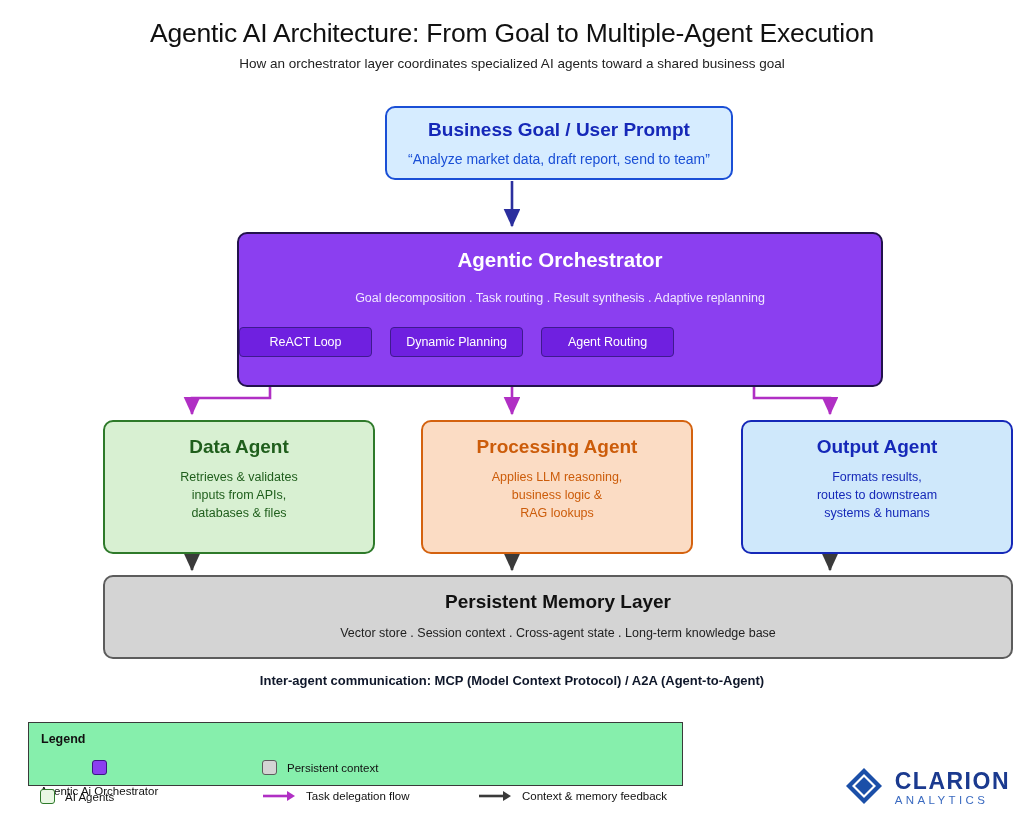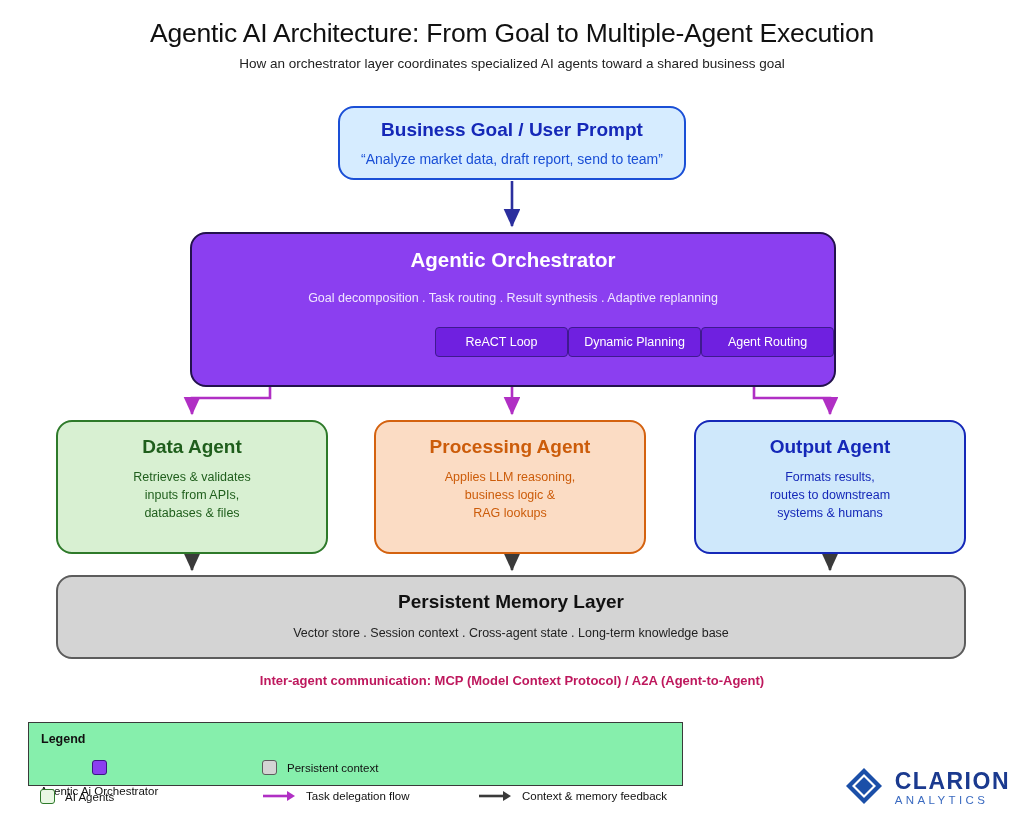--- a/index.html
+++ b/index.html
@@ -40,22 +40,23 @@
     width: 1024px;
     text-align: center;
     font-size: 13.5px;
     color: #222222;
   }
 
   
   .box {
     position: absolute;
     box-sizing: border-box;
-    border-radius: 16px;
+    border-radius: 10px;
     text-align: center;
+    margin-left: 47px;
   }
   .box .b-title {
     font-weight: bold;
     line-height: 1.2;
   }
   .box .b-sub {
     line-height: 1.45;
   }
 
   
@@ -96,21 +97,22 @@
     font-size: 12.5px;
     color: #f0e6ff;
     margin-top: 16px;
   }
   .chip-row {
     position: absolute;
     left: 0;
     top: 93px;
     width: 100%;
     display: flex;
-    justify-content: flex-end;
+    justify-content: flex-start;
+    gap: 18px;
   }
   .chip {
     background: #6f20e0;
     border: 1px solid #3f1a8f;
     border-radius: 4px;
     color: #ffffff;
     font-size: 12.5px;
     padding: 7px 0;
     width: 131px;
     text-align: center;
@@ -178,21 +180,21 @@
 
   
   .comm-note {
     position: absolute;
     top: 673px;
     left: 0;
     width: 1024px;
     text-align: center;
     font-size: 13px;
     font-weight: bold;
-    color: #be185d;
+    color: #0f172a;
   }
 
   
   #legend {
     position: absolute;
     left: 28px;
     top: 722px;
     width: 655px;
     height: 64px;
     background: #86efac;

